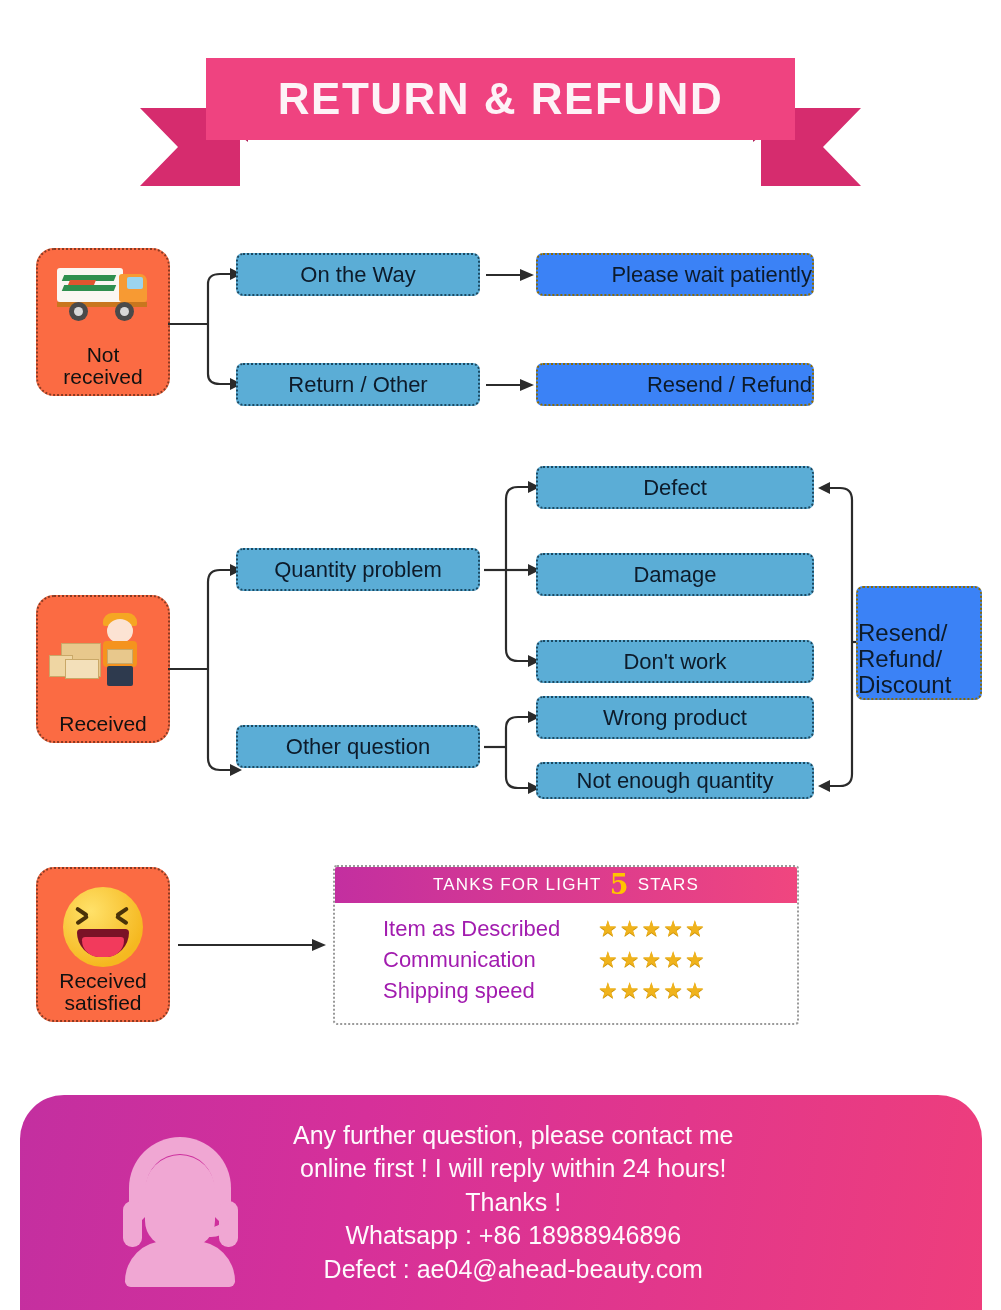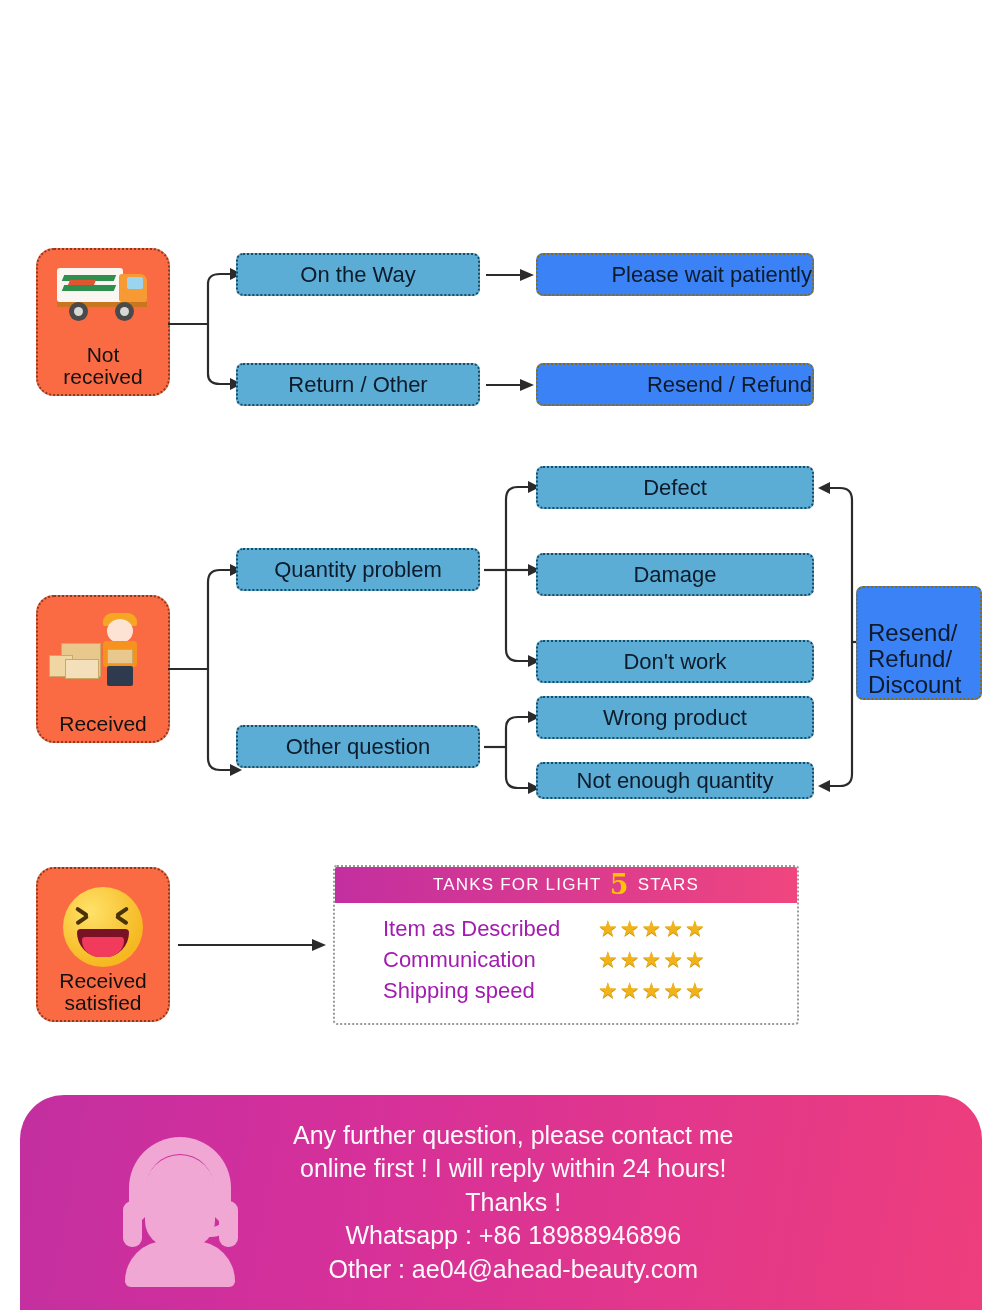--- a/index.html
+++ b/index.html
@@ -48,21 +48,21 @@
   }
   .blue-box, .yellow-box {
     position: absolute;
     border-radius: 7px;
     display: flex; align-items: center; justify-content: center;
     color: #0d1b2a; font-size: 22px; line-height: 1.08;
     text-align: center;
   }
   .blue-box   { background: #5BADD6; border: 2px dotted #1b4a63; }
   .yellow-box { background: #3b82f6; border: 2px dotted #8a6b05; justify-content: flex-end; }
-  .yellow-box.multiline { flex-direction: column; align-items: flex-start; padding-left: 10px; }
+  .yellow-box.multiline { flex-direction: column; align-items: flex-start; }
 
   
   .conn { position: absolute; }
   svg.conn { overflow: visible; }
   .ln { stroke: #2b2b2b; stroke-width: 2.2; fill: none; }
   .ln-head { fill: #2b2b2b; }
 
   
   .truck { position: relative; width: 92px; height: 58px; margin-top: 6px; }
   .truck .body { position: absolute; left: 0; top: 4px; width: 66px; height: 34px; background: #FAF7F2; border-radius: 3px; }
@@ -162,20 +162,29 @@
     border-radius: 0 0 34px 8px; box-sizing: border-box;
   }
   .contact-text { margin-left: 38px; color: #FEFAFD; font-size: 25px; line-height: 1.34; }
   .contact-text div { white-space: nowrap; }
 </style>
 </head>
 <body>
 
 <div id="page">
 
+  <div class="ribbon-wrap">
+    <div class="ribbon-tail left"></div>
+    <div class="ribbon-tail right"></div>
+    <div class="ribbon-notch left"></div>
+    <div class="ribbon-notch right"></div>
+    <div class="ribbon-main">
+      <span class="ribbon-title">RETURN &amp; REFUND</span>
+    </div>
+  </div>
 
   <div class="icon-box" style="left:36px; top:248px; width:134px; height:148px;">
     <div class="truck">
       <div class="body"></div>
         <div class="cab"></div>
         <div class="win"></div>
       <div class="strp1"></div>
         <div class="strp2"></div>
         <div class="strp3"></div>
       <div class="base"></div>
@@ -361,17 +370,17 @@
         <div class="earR"></div>
       <div class="face"></div>
       <div class="shoulders"></div>
       <div class="mic"></div>
     </div>
     <div class="contact-text">
       <div>Any further question, please contact me</div>
       <div>online first ! I will reply within 24 hours!</div>
       <div>Thanks !</div>
       <div>Whatsapp : +86 18988946896</div>
-      <div>Other : ae04@ahead-beauty.com</div>
+      <div>Defect : ae04@ahead-beauty.com</div>
     </div>
   </div>
 
 </div>
 
 </body></html>

